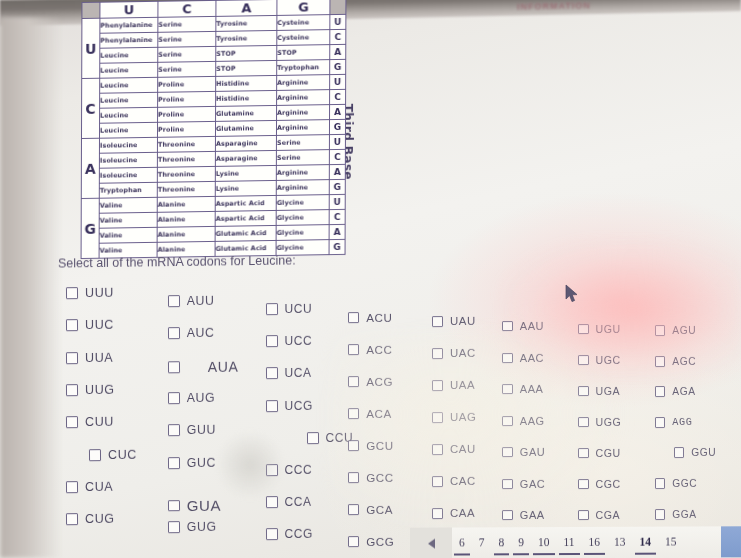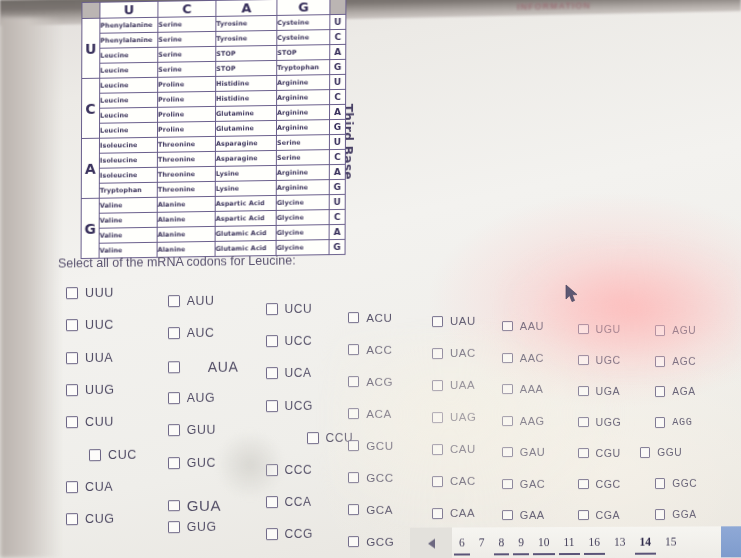--- a/index.html
+++ b/index.html
@@ -555,21 +555,21 @@
       <span class="optlabel">AGC</span>
     </div>
     <div class="opt" style="left: 655px; top: 386.2px; font-size: 10.2px; filter: blur(0.6px); transform: rotate(-0.25deg); opacity: 0.846;">
       <span class="cbx" style="width: 8.25px; height: 8.25px;"></span>
       <span class="optlabel">AGA</span>
     </div>
     <div class="opt" style="left: 655px; top: 416.8px; font-size: 10.2px; filter: blur(0.6px); transform: rotate(-0.25deg); opacity: 0.846; font-family: Liberation Mono, monospace;">
       <span class="cbx" style="width: 8.25px; height: 8.25px;"></span>
       <span class="optlabel">AGG</span>
     </div>
-    <div class="opt" style="left: 640px; top: 447.4px; font-size: 10.2px; filter: blur(0.6px); transform: rotate(-0.25deg); opacity: 0.846;">
+    <div class="opt" style="left: 674px; top: 447.4px; font-size: 10.2px; filter: blur(0.6px); transform: rotate(-0.25deg); opacity: 0.846;">
       <span class="cbx" style="width: 8.25px; height: 8.25px;"></span>
       <span class="optlabel">GGU</span>
     </div>
     <div class="opt" style="left: 655px; top: 478px; font-size: 10.2px; filter: blur(0.6px); transform: rotate(-0.25deg); opacity: 0.846;">
       <span class="cbx" style="width: 8.25px; height: 8.25px;"></span>
       <span class="optlabel">GGC</span>
     </div>
     <div class="opt" style="left: 655px; top: 508.6px; font-size: 10.2px; filter: blur(0.6px); transform: rotate(-0.25deg); opacity: 0.846;">
       <span class="cbx" style="width: 8.25px; height: 8.25px;"></span>
       <span class="optlabel">GGA</span>

